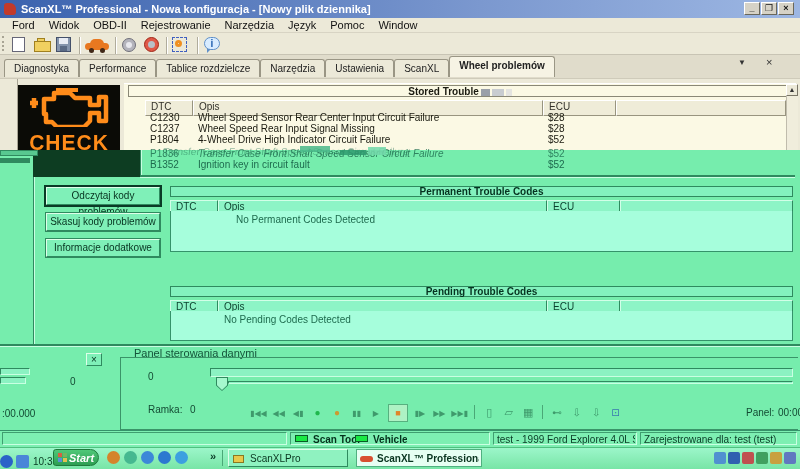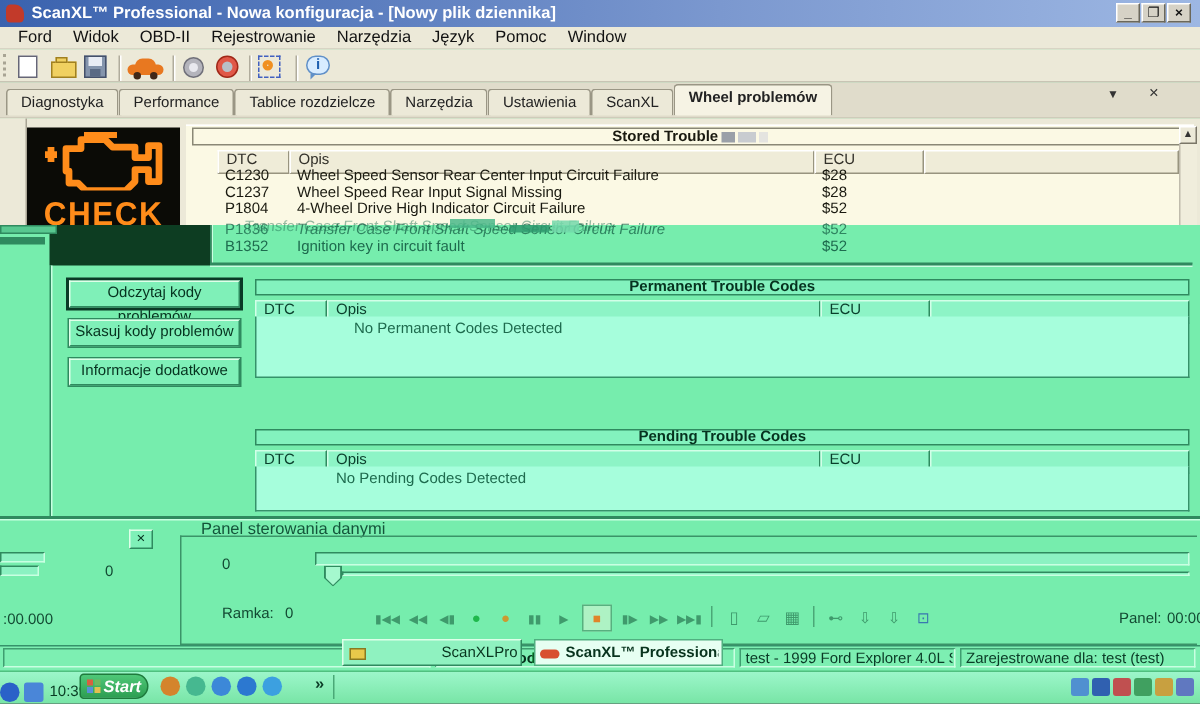--- a/index.html
+++ b/index.html
@@ -85,22 +85,22 @@
 
   
   .taskbar{left:0;top:447px;width:800px;height:22px;
     background:linear-gradient(#9cf6ca,#78e5a6);border-top:1px solid #50c080;}
   .startbtn{left:53px;top:449px;width:46px;height:17px;border-radius:3px 9px 9px 3px;
     background:linear-gradient(#4fc878,#2d9e52);border:1px solid #1e7a3c;color:#fff;
     font-weight:bold;font-style:italic;font-size:11px;line-height:16px;}
   .flag{display:inline-block;width:9px;height:9px;margin:3px 2px 0 4px;vertical-align:top;}
   .flag i{display:block;float:left;width:4px;height:4px;margin:0 .5px .5px 0;}
   .ql{top:451px;width:13px;height:13px;border-radius:50%;}
-  .taskbtn{top:426px;height:18px;background:#8ff2c0;border:1px solid;
-    border-color:#dfffe9 #2f8a5f #2f8a5f #dfffe9;font-size:10px;color:#08341e;line-height:16px;text-align:right;}
+  .taskbtn{top:449px;height:18px;background:#8ff2c0;border:1px solid;
+    border-color:#dfffe9 #2f8a5f #2f8a5f #dfffe9;font-size:10px;color:#08341e;line-height:16px;}
   .taskbtn.active{background:#e6fff2;border-color:#50b080;font-weight:bold;}
   .trayicon{top:452px;width:12px;height:12px;border-radius:2px;}
   .noise{opacity:.85;}
 </style>
 </head>
 <body>
 
 <div id="screen">
 
   <div class="abs titlebar">

